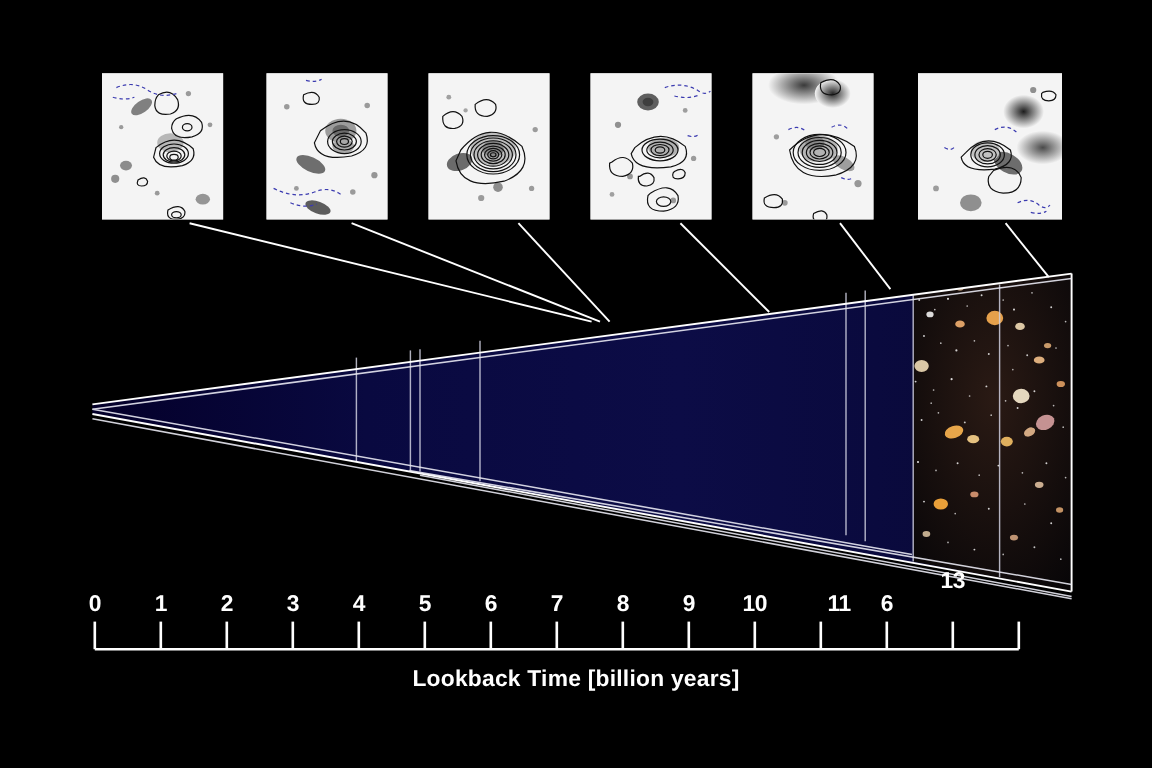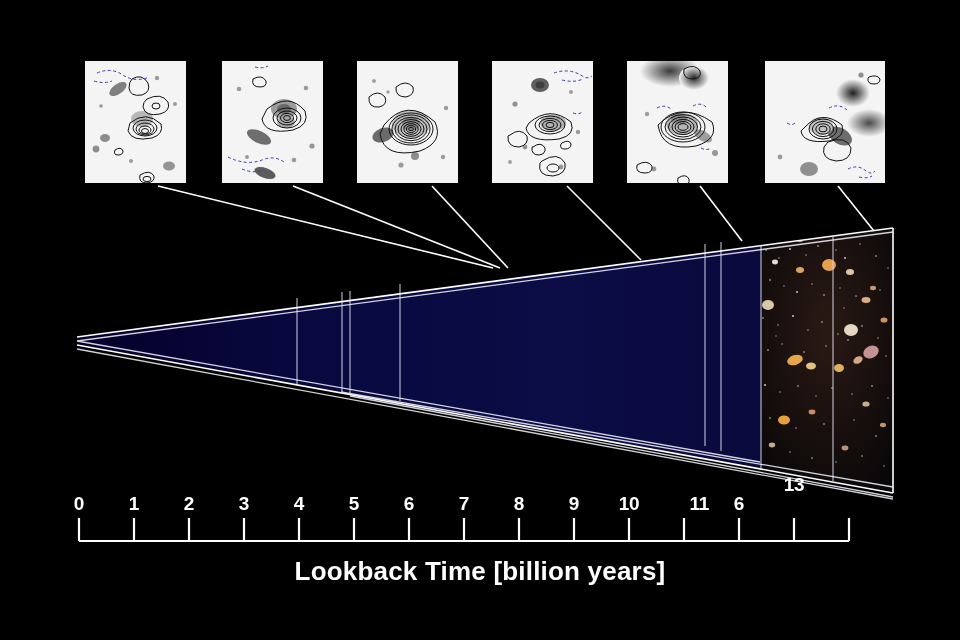--- a/index.html
+++ b/index.html
@@ -3,21 +3,21 @@
 <meta charset="utf-8">
 <style>
   html,body{margin:0;padding:0;background:#000;}
   body{width:960px;height:640px;overflow:hidden;font-family:"Liberation Sans",sans-serif;}
   #stage{position:relative;width:960px;height:640px;background:#000;}
   #stage svg{position:absolute;left:0;top:0;}
   .thumb-frame{position:absolute;background:#f2f2f2;overflow:hidden;}
   .axis-label{position:absolute;color:#fff;font-weight:bold;font-size:19px;
     text-align:center;letter-spacing:-0.3px;}
   #axis-title{position:absolute;left:0;width:960px;text-align:center;color:#fff;
-    font-size:26px;font-weight:bold;letter-spacing:0.2px;}
+    font-size:19px;font-weight:bold;letter-spacing:0.2px;}
 </style>
 </head>
 <body>
 
 <div id="stage">
 
   <div class="thumb-frame" style="left:85px;top:61px;width:101px;height:122px;">
     <svg width="101" height="122" viewBox="0 0 101 122">
       <rect width="101" height="122" fill="#f4f4f4"></rect>
       <g fill="#9a9a9a">

